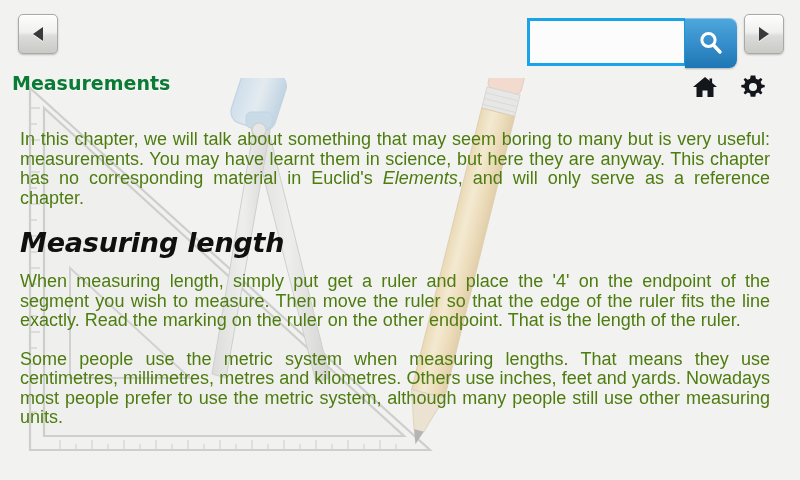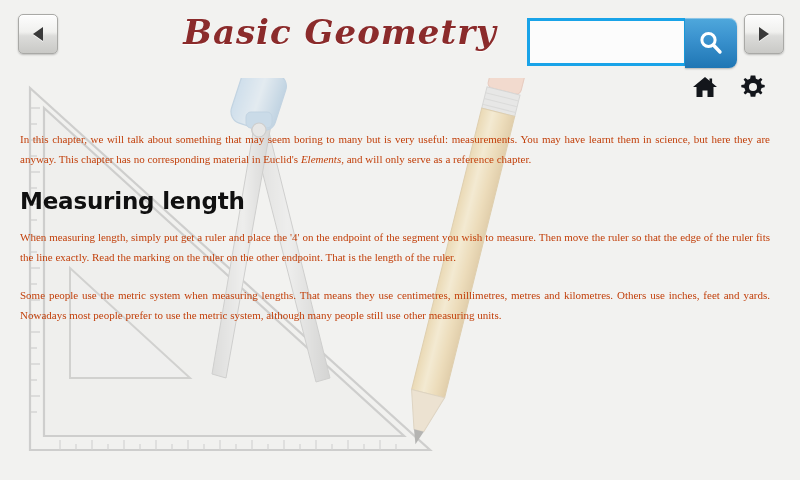--- a/index.html
+++ b/index.html
@@ -151,34 +151,35 @@
     position: absolute;
     left: 0; top: 112px;
     width: 800px;
     height: 368px;
     padding: 18px 30px 0 20px;
     box-sizing: border-box;
     z-index: 3;
   }
   .content p {
     margin: 0 0 19px 0;
-    font-family: Liberation Serif, serif;
-    font-size: 11px;
+    font-family: Liberation Sans, sans-serif;
+    font-size: 18px;
     line-height: 19.5px;
-    color: #c2410c;
+    color: #4d7c0f;
     text-align: justify;
   }
   .content p:last-child { margin-bottom: 0; }
   .content h2 {
     margin: 0 0 14px 0;
     font-family: "DejaVu Sans", sans-serif;
-    font-size: 23px;
+    font-size: 27px;
     font-weight: 700;
     color: #101010;
     letter-spacing: -0.2px;
+    font-style: italic;
   }
   .content em { font-style: italic; }
 </style>
 </head>
 <body>
 
 <div id="app">
 
   <div class="watermark">
     <svg width="800" height="402" viewBox="0 0 800 402" xmlns="http://www.w3.org/2000/svg">
@@ -288,38 +289,38 @@
       </g>
     </svg>
   </div>
 
   <div class="header">
 
     <div class="navbtn prev">
       <span class="arrow"></span>
     </div>
 
-    <div class="app-title">Basic Geometry</div>
 
     <div class="searchwrap">
       <input class="search-input" type="text" value="" autofocus="" placeholder="" style="">
       <button class="search-btn">
         <svg width="26" height="26" viewBox="0 0 26 26">
           <circle cx="10.5" cy="10" r="6.6" fill="none" stroke="#ffffff" stroke-width="3"></circle>
           <line x1="15.4" y1="15" x2="22" y2="22" stroke="#ffffff" stroke-width="3.4" stroke-linecap="round"></line>
         </svg>
       </button>
     </div>
 
     <div class="navbtn next">
       <span class="arrow"></span>
     </div>
   </div>
 
   <div class="subheader">
+    <div class="chapter-title">Measurements</div>
 
     <div class="icon-btn home">
       <svg width="26" height="26" viewBox="0 0 26 26">
         <path d="M13 3 L25 13 L21.5 13 L21.5 23 L15.5 23 L15.5 16.5 L10.5 16.5 L10.5 23 L4.5 23 L4.5 13 L1 13 Z" fill="#13161b"></path>
         <rect x="17.5" y="4.5" width="2.6" height="5" fill="#13161b"></rect>
       </svg>
     </div>
 
     <div class="icon-btn settings">
       <svg width="26" height="26" viewBox="0 0 26 26">

